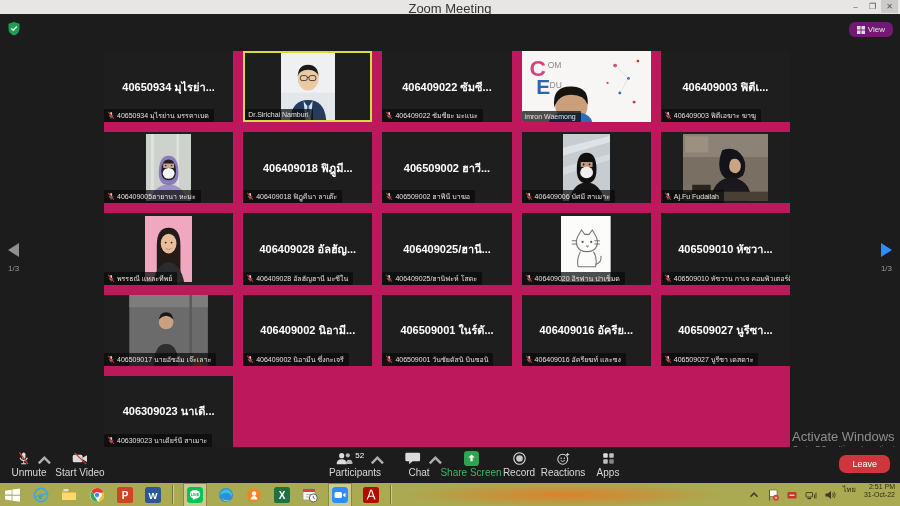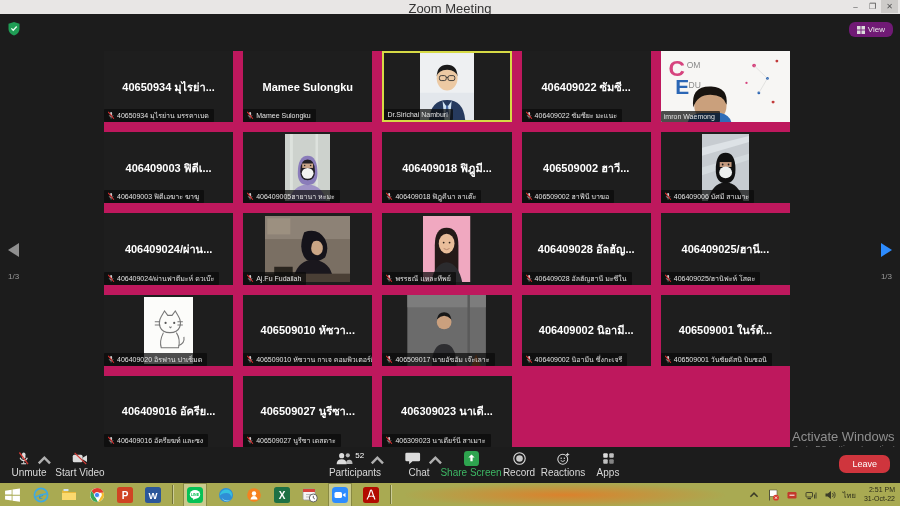--- a/index.html
+++ b/index.html
@@ -26,21 +26,21 @@
     font-weight:bold;font-size:11px;color:#fff;padding:0 8px;text-align:center;white-space:nowrap;overflow:hidden;}
   .tile-photo{position:absolute;inset:0;display:flex;align-items:center;justify-content:center;}
   .tile-photo svg{height:94%;}
   .tile-photo.full svg{width:100%;height:100%;}
   .name-label{position:absolute;left:0;bottom:0;display:flex;align-items:center;gap:2px;
     background:rgba(10,10,10,.72);color:#e2e2e2;font-size:7px;line-height:1;padding:2px 5px 2px 3px;
     max-width:95%;white-space:nowrap;overflow:hidden;border-radius:1px;}
   .tile.selected .name-label{left:2px;bottom:2px;}
   .mic-s{width:8px;height:9px;flex:none;}
   
-  .page-nav{position:absolute;display:flex;flex-direction:column;align-items:center;gap:15px;
+  .page-nav{position:absolute;display:flex;flex-direction:column;align-items:center;gap:7px;
     font-size:8px;color:#9a9a9a;}
   .page-nav.left{left:8px;top:229px;}
   .page-nav.right{right:8px;top:229px;}
   .tri-left{width:0;height:0;border-top:7px solid transparent;border-bottom:7px solid transparent;border-right:11px solid #8f8f8f;}
   .tri-right{width:0;height:0;border-top:7px solid transparent;border-bottom:7px solid transparent;border-left:11px solid #2d8cff;}
   
   .watermark{position:absolute;left:744px;top:416px;color:#8f8f8f;pointer-events:none;margin-left:48px;}
   .watermark .l1{font-size:13px;line-height:14px;}
   .watermark .l2{font-size:8.5px;line-height:11px;color:#838383;}
   
@@ -58,21 +58,21 @@
   
   .taskbar{position:absolute;left:0;bottom:-0.5px;width:900px;height:24px;background:#a9aa52;overflow:hidden;}
   .tk-glow{position:absolute;left:405px;top:0;width:320px;height:24px;
     background:radial-gradient(ellipse at 50% 50%, rgba(224,125,40,.9), rgba(224,125,40,0) 72%);}
   .tk-row{position:absolute;left:4px;top:0;height:24px;display:flex;align-items:center;gap:11px;}
   .tk-icon{width:17px;height:17px;flex:none;position:relative;display:flex;align-items:center;justify-content:center;}
   .tk-icon svg{width:16px;height:16px;}
   .tk-icon.active{width:22px;height:22px;background:rgba(255,255,240,.38);outline:1px solid rgba(110,110,55,.55);}
   .tk-icon.start svg{width:18px;height:18px;}
   .tk-sep{width:1px;height:19px;background:rgba(60,60,25,.5);box-shadow:1px 0 0 rgba(255,255,255,.4);flex:none;}
-  .tray{position:absolute;right:2px;top:0;height:24px;display:flex;align-items:center;gap:7px;}
+  .tray{position:absolute;right:2px;top:0;height:24px;display:flex;gap:7px;}
   .tray-ic{width:12px;height:12px;flex:none;display:flex;align-items:center;justify-content:center;}
   .tray-ic svg{width:12px;height:12px;}
   .tray-lang{font-size:7.5px;color:#2e2e1c;}
   .tray-clock{display:flex;flex-direction:column;align-items:flex-end;font-size:7px;color:#2c2c1a;
     line-height:8.5px;margin:0 3px 0 1px;}
 </style>
 </head>
 <body>
 
 <div class="screen">
@@ -113,32 +113,20 @@
         <div class="tile">
           <div class="center-name">40650934 มุไรย่า...</div>
           <div class="name-label">
             <svg class="mic-s" viewBox="0 0 10 11">
               <rect x="3.9" y="1" width="2.5" height="4.4" rx="1.25" fill="#c9c9c9"></rect>
               <path d="M2.8 5.2a2.4 2.4 0 0 0 4.7 0" stroke="#c9c9c9" stroke-width=".8" fill="none"></path>
               <line x1="5.15" y1="7.6" x2="5.15" y2="9.2" stroke="#c9c9c9" stroke-width=".8"></line>
               <line x1="1.6" y1="1" x2="8.6" y2="9.6" stroke="#e03030" stroke-width="1.3"></line>
             </svg>
             <span>40650934 มุไรย่าน มรรคาเบด</span>
-          </div>
-        </div>
-        <div class="tile">
-          <div class="center-name">Mamee Sulongku</div>
-          <div class="name-label">
-            <svg class="mic-s" viewBox="0 0 10 11">
-              <rect x="3.9" y="1" width="2.5" height="4.4" rx="1.25" fill="#c9c9c9"></rect>
-              <path d="M2.8 5.2a2.4 2.4 0 0 0 4.7 0" stroke="#c9c9c9" stroke-width=".8" fill="none"></path>
-              <line x1="5.15" y1="7.6" x2="5.15" y2="9.2" stroke="#c9c9c9" stroke-width=".8"></line>
-              <line x1="1.6" y1="1" x2="8.6" y2="9.6" stroke="#e03030" stroke-width="1.3"></line>
-            </svg>
-            <span>Mamee Sulongku</span>
           </div>
         </div>
         <div class="tile selected">
           <div class="tile-photo">
             <svg viewBox="0 0 60 74">
               <rect width="60" height="74" fill="#eef0f2"></rect>
               <rect y="44" width="60" height="30" fill="#e3e7ec"></rect>
               <ellipse cx="30" cy="28" rx="11.5" ry="13.5" fill="#ecc9a3"></ellipse>
               <path d="M18.5 26Q19 13 30 13q11 0 11.5 13-1.5-7-11.5-7.5Q20 19 18.5 26z" fill="#1a1a1a"></path>
               <rect x="21.5" y="25" width="7.5" height="5.5" rx="2" stroke="#333" fill="none" stroke-width="1"></rect>
@@ -269,32 +257,20 @@
             <svg class="mic-s" viewBox="0 0 10 11">
               <rect x="3.9" y="1" width="2.5" height="4.4" rx="1.25" fill="#c9c9c9"></rect>
               <path d="M2.8 5.2a2.4 2.4 0 0 0 4.7 0" stroke="#c9c9c9" stroke-width=".8" fill="none"></path>
               <line x1="5.15" y1="7.6" x2="5.15" y2="9.2" stroke="#c9c9c9" stroke-width=".8"></line>
               <line x1="1.6" y1="1" x2="8.6" y2="9.6" stroke="#e03030" stroke-width="1.3"></line>
             </svg>
             <span>406409006 บัศมี สาเมาะ</span>
           </div>
         </div>
         <div class="tile">
-          <div class="center-name">406409024/ผ่าน...</div>
-          <div class="name-label">
-            <svg class="mic-s" viewBox="0 0 10 11">
-              <rect x="3.9" y="1" width="2.5" height="4.4" rx="1.25" fill="#c9c9c9"></rect>
-              <path d="M2.8 5.2a2.4 2.4 0 0 0 4.7 0" stroke="#c9c9c9" stroke-width=".8" fill="none"></path>
-              <line x1="5.15" y1="7.6" x2="5.15" y2="9.2" stroke="#c9c9c9" stroke-width=".8"></line>
-              <line x1="1.6" y1="1" x2="8.6" y2="9.6" stroke="#e03030" stroke-width="1.3"></line>
-            </svg>
-            <span>406409024/ผ่านฟาตีมะห์ ดวเบ๊ะ</span>
-          </div>
-        </div>
-        <div class="tile">
           <div class="tile-photo">
             <svg viewBox="0 0 74 58">
               <rect width="74" height="58" fill="#7a6f63"></rect>
               <rect width="74" height="20" fill="#8d8276"></rect>
               <rect x="2" y="2" width="20" height="14" fill="#a39685" opacity=".7"></rect>
               <path d="M34 14q12-4 18 6 4 8 0 16-8 6-16 2-8-8-2-24z" fill="#15131a"></path>
               <path d="M42 22q6-2 8 4 1 6-4 8-6 0-6-6 0-4 2-6z" fill="#caa585"></path>
               <path d="M24 58q2-18 16-20 14 0 18 12v8z" fill="#1a171d"></path>
               <rect y="50" width="74" height="8" fill="#4a3f35"></rect>
               <rect x="8" y="44" width="16" height="8" fill="#2a251f"></rect>

